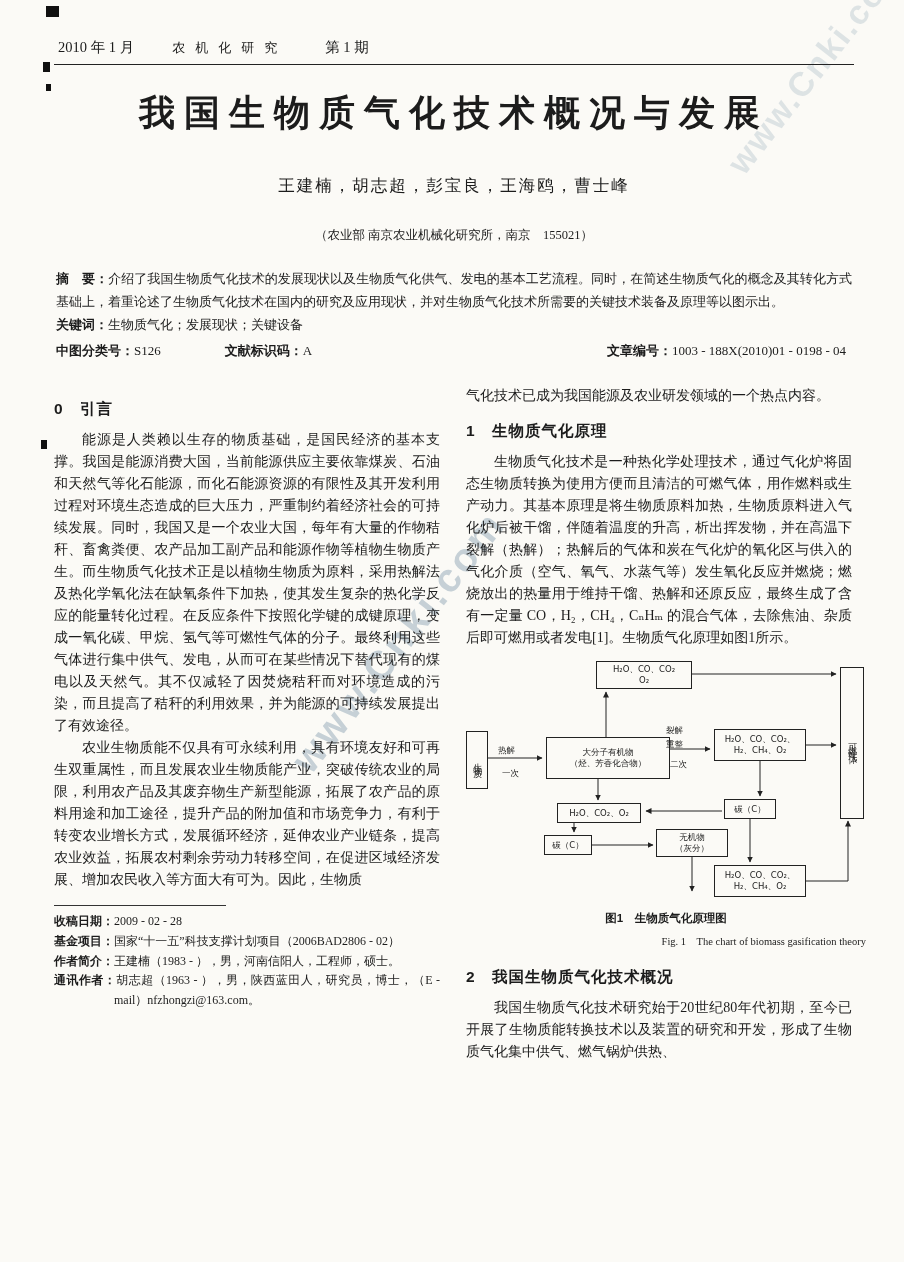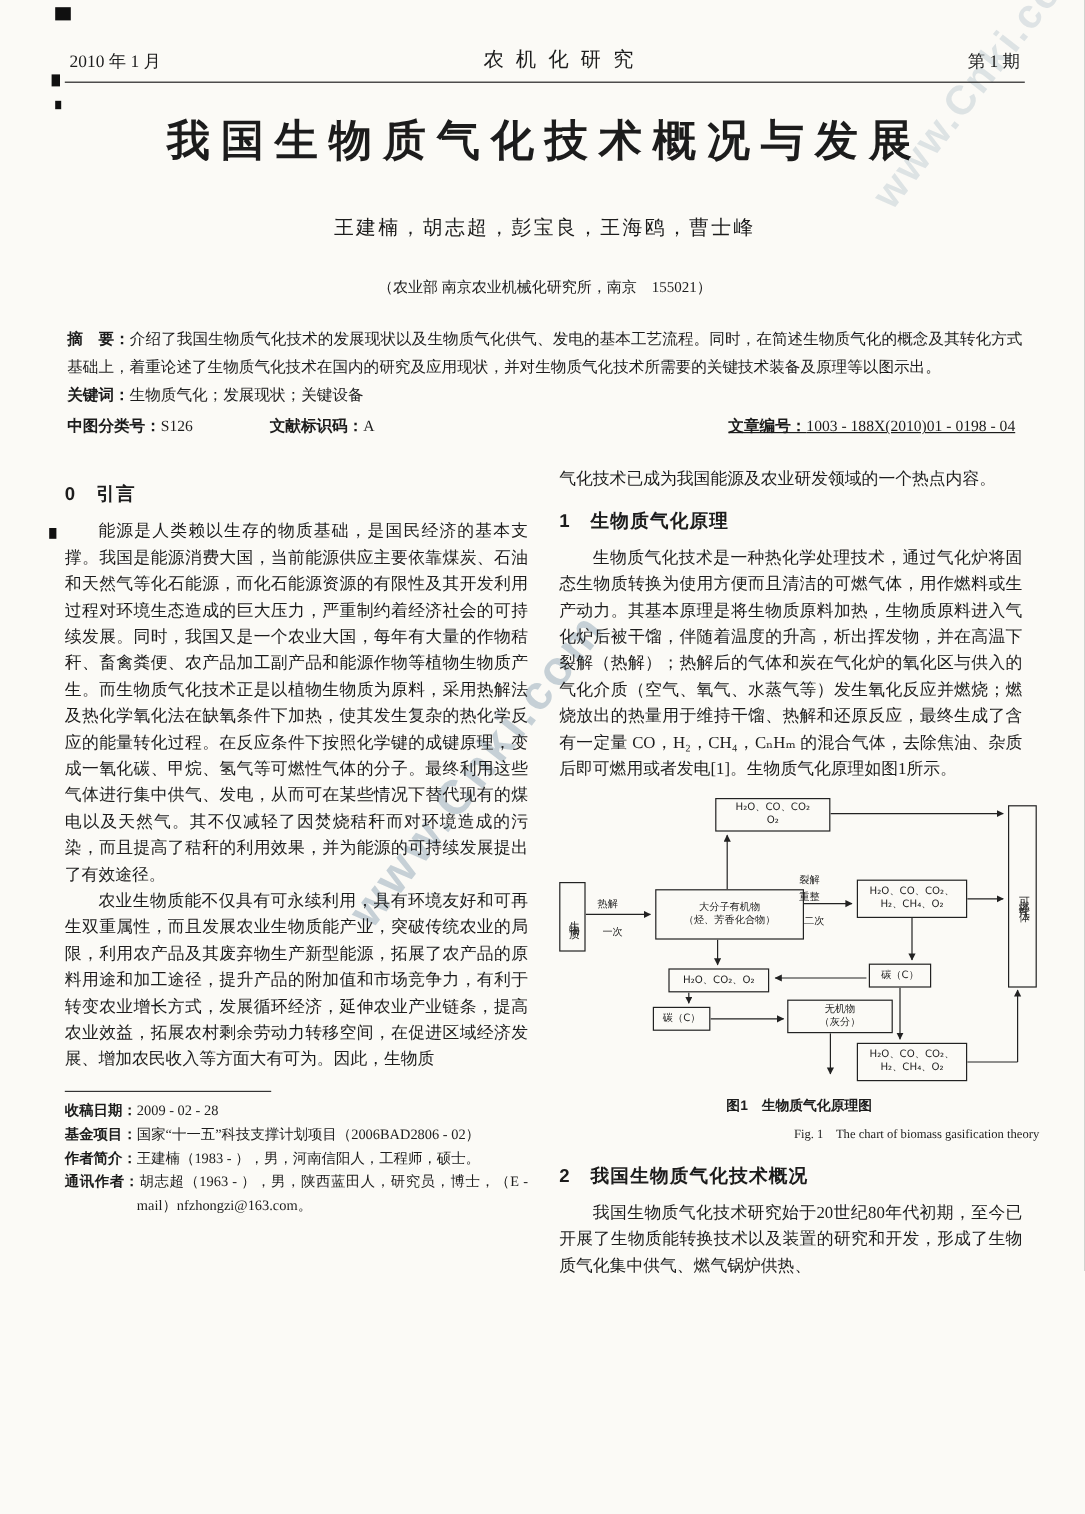--- a/index.html
+++ b/index.html
@@ -5,36 +5,36 @@
   * { margin:0; padding:0; box-sizing:border-box; }
   html,body { background:#888; }
   .page {
     position:relative; width:904px; height:1262px; margin:0 auto;
     background:#fbfaf6; color:#1c1c1c; overflow:hidden;
     font-family:"Liberation Serif","DejaVu Serif",serif;
   }
   .content { position:absolute; left:54px; top:38px; width:800px; }
 
   
-  .jheader { display:flex; justify-content:space-between; align-items:flex-end;
-             font-size:14.5px; padding:0 4px 7px 4px; border-bottom:1.6px solid #222; }
-  .jheader .journal { letter-spacing:10px; font-size:17px; }
+  .jheader { display:flex; align-items:flex-end;
+             font-size:14.5px; padding:0 4px 7px 4px; border-bottom:1.6px solid #222;gap:38px; }
+  .jheader .journal { letter-spacing:10px; font-size:13px; }
 
   
   .title { text-align:center; margin-top:24px; font-size:36px; font-weight:bold;
            letter-spacing:9px; font-family:"Liberation Sans","DejaVu Sans",sans-serif; }
   .authors { text-align:center; margin-top:37px; font-size:16.5px; letter-spacing:2px; }
   .affiliation { text-align:center; margin-top:30px; font-size:12.5px; }
 
   
   .absblock { margin-top:24px; font-size:13px; line-height:1.75; text-align:justify; padding:0 2px; }
   .absblock .lbl { font-weight:bold; font-family:"Liberation Sans","DejaVu Sans",sans-serif; }
   .metaline { display:flex; margin-top:4px; font-size:13px; }
   .metaline .m2 { margin-left:64px; }
-  .metaline .m3 { margin-left:auto; margin-right:6px;text-decoration:underline; }
+  .metaline .m3 { margin-left:auto; margin-right:6px; }
 
   
   .columns { display:flex; gap:26px; margin-top:22px; }
   .col { width:386px; font-size:14px; line-height:22px; text-align:justify; }
   .col p { text-indent:2em; }
   .col p.noindent { text-indent:0; }
   h2.sec { font-size:15.5px; font-weight:bold; margin:13px 0 9px 0;
            font-family:"Liberation Sans","DejaVu Sans",sans-serif; letter-spacing:1px; }
 
   
@@ -168,21 +168,21 @@
               </div>
             <div class="fig-box" style="left:91px;top:144px;width:84px;height:20px;">
                 <span class="bl">H₂O、CO₂、O₂</span>
               </div>
             <div class="fig-box" style="left:258px;top:140px;width:52px;height:20px;">
                 <span class="bl">碳（C）</span>
               </div>
             <div class="fig-box" style="left:78px;top:176px;width:48px;height:20px;">
                 <span class="bl">碳（C）</span>
               </div>
-            <div class="fig-box" style="left:190px;top:170px;width:88px;height:28px;">
+            <div class="fig-box" style="left:190px;top:170px;width:72px;height:28px;">
                 <span class="bl">无机物</span>
                 <span class="bl">（灰分）</span>
               </div>
             <div class="fig-box" style="left:248px;top:206px;width:92px;height:32px;">
                 <span class="bl">H₂O、CO、CO₂、</span>
                 <span class="bl">H₂、CH₄、O₂</span>
               </div>
             <div class="fig-box" style="left:374px;top:8px;width:24px;height:152px;">
                 <span class="vtext">可燃性气体</span>
               </div>

